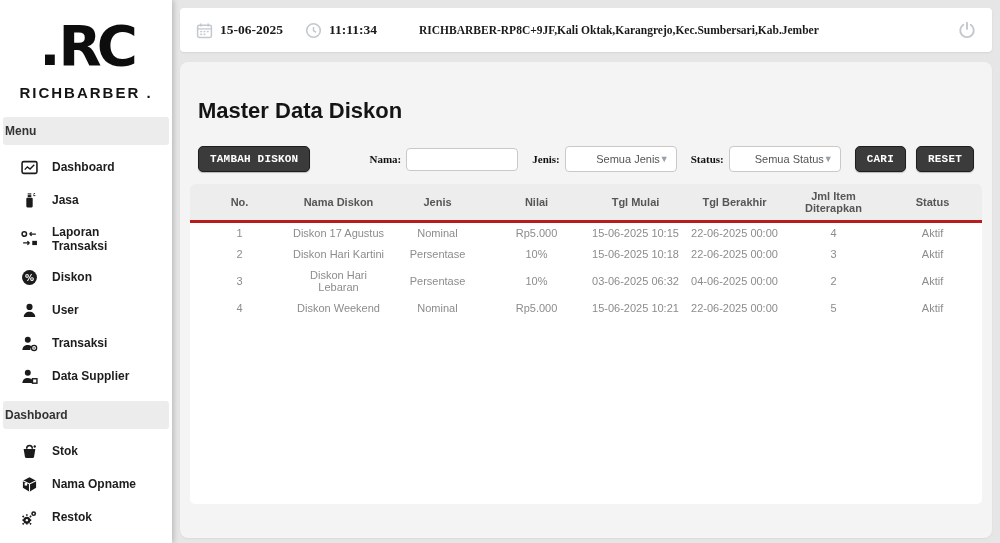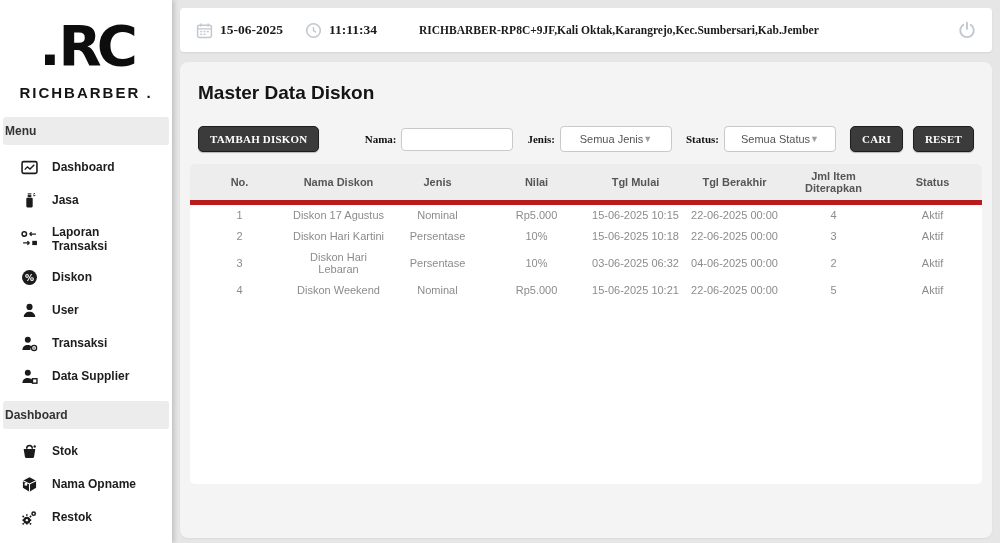--- a/index.html
+++ b/index.html
@@ -26,35 +26,35 @@
   .topbar { height:44px; background:#ffffff; border-radius:4px; box-shadow:0 1px 2px rgba(0,0,0,.08); display:flex; align-items:center; padding:0 16px; flex:0 0 44px; }
   .tb-icon { width:17px; height:17px; display:inline-flex; margin-right:7px; }
   .tb-icon svg { width:17px; height:17px; }
   .tb-date, .tb-time { font-family:"Liberation Serif", serif; font-weight:bold; font-size:13.5px; color:#1a1a1a; }
   .tb-date { margin-right:22px; }
   .tb-loc { font-family:"Liberation Serif", serif; font-weight:bold; font-size:11.5px; color:#1a1a1a; margin-left:42px; }
   .tb-power { margin-left:auto; width:18px; height:18px; cursor:pointer; display:inline-flex; }
   .tb-power svg { width:18px; height:18px; }
 
   .card { margin-top:10px; background:#f4f4f4; border-radius:8px; flex:1; display:flex; flex-direction:column; padding:0 10px; box-shadow:0 1px 2px rgba(0,0,0,.05); }
-  .page-title { font-size:19px; font-weight:bold; color:#141414; padding:20px 8px 6px; }
+  .page-title { font-size:22px; font-weight:bold; color:#141414; padding:36px 8px 6px; }
 
   .filter-row { display:flex; align-items:center; margin:16px 8px 0; }
-  .btn { background:#3b3b3b; border:1px solid #1e1e1e; color:#ffffff; font-family:Liberation Serif, serif; font-weight:bold; font-size:11px; letter-spacing:.2px; border-radius:5px; padding:6px 11px; cursor:pointer; box-shadow:0 1px 1px rgba(0,0,0,.25); }
+  .btn { background:#3b3b3b; border:1px solid #1e1e1e; color:#ffffff; font-family:Liberation Mono, monospace; font-weight:bold; font-size:11px; letter-spacing:.2px; border-radius:5px; padding:6px 11px; cursor:pointer; box-shadow:0 1px 1px rgba(0,0,0,.25); }
   .f-label { font-family:"Liberation Serif", serif; font-weight:bold; font-size:11px; color:#111; margin-right:5px; }
   .f-input { width:112px; height:23px; border:1px solid #c9c9c9; border-radius:4px; background:#fff; margin-right:14px; padding:0 6px; font-size:11px; }
-  .f-select { width:112px; height:23px; background:#fff; border:1px solid #c9c9c9; border-radius:4px; display:flex; align-items:center; justify-content:center; padding:12px 7px; font-size:11px; color:#555; margin-right:14px; cursor:pointer; }
+  .f-select { width:112px; height:23px; background:#fff; border:1px solid #c9c9c9; border-radius:4px; display:flex; align-items:center; justify-content:flex-end; padding:12px 7px; font-size:11px; color:#555; margin-right:14px; cursor:pointer; }
   .caret { color:#9aa0a8; font-size:9px; }
   .push-right { margin-left:auto; }
   .gap8 { margin-right:10px; }
 
   .table-wrap { margin-top:12px; background:#ffffff; border-radius:5px; height:320px; overflow:hidden; }
   table { width:100%; border-collapse:collapse; table-layout:fixed; }
   thead tr { background:#ededed; }
-  th { font-size:11px; font-weight:bold; color:#565656; padding:6px 2px; border-bottom:5px solid #b91c1c; text-align:center; }
+  th { font-size:11px; font-weight:bold; color:#565656; padding:6px 2px; border-bottom:3px solid #b91c1c; text-align:center; }
   td { font-size:11px; color:#8c8c8c; padding:4px 2px 5px; text-align:center; }
   tbody tr { cursor:pointer; }
 
   .footer-row { margin-top:auto; margin-bottom:12px; display:flex; align-items:center; padding:0 8px; }
   .footer-row .btn { margin-right:10px; }
   .pager { margin-left:auto; display:flex; align-items:center; gap:9px; }
   .pager .btn { margin:0; padding:6px 9px; }
   .page-info { font-size:12px; color:#222; white-space:nowrap; }
 </style>
 </head>

